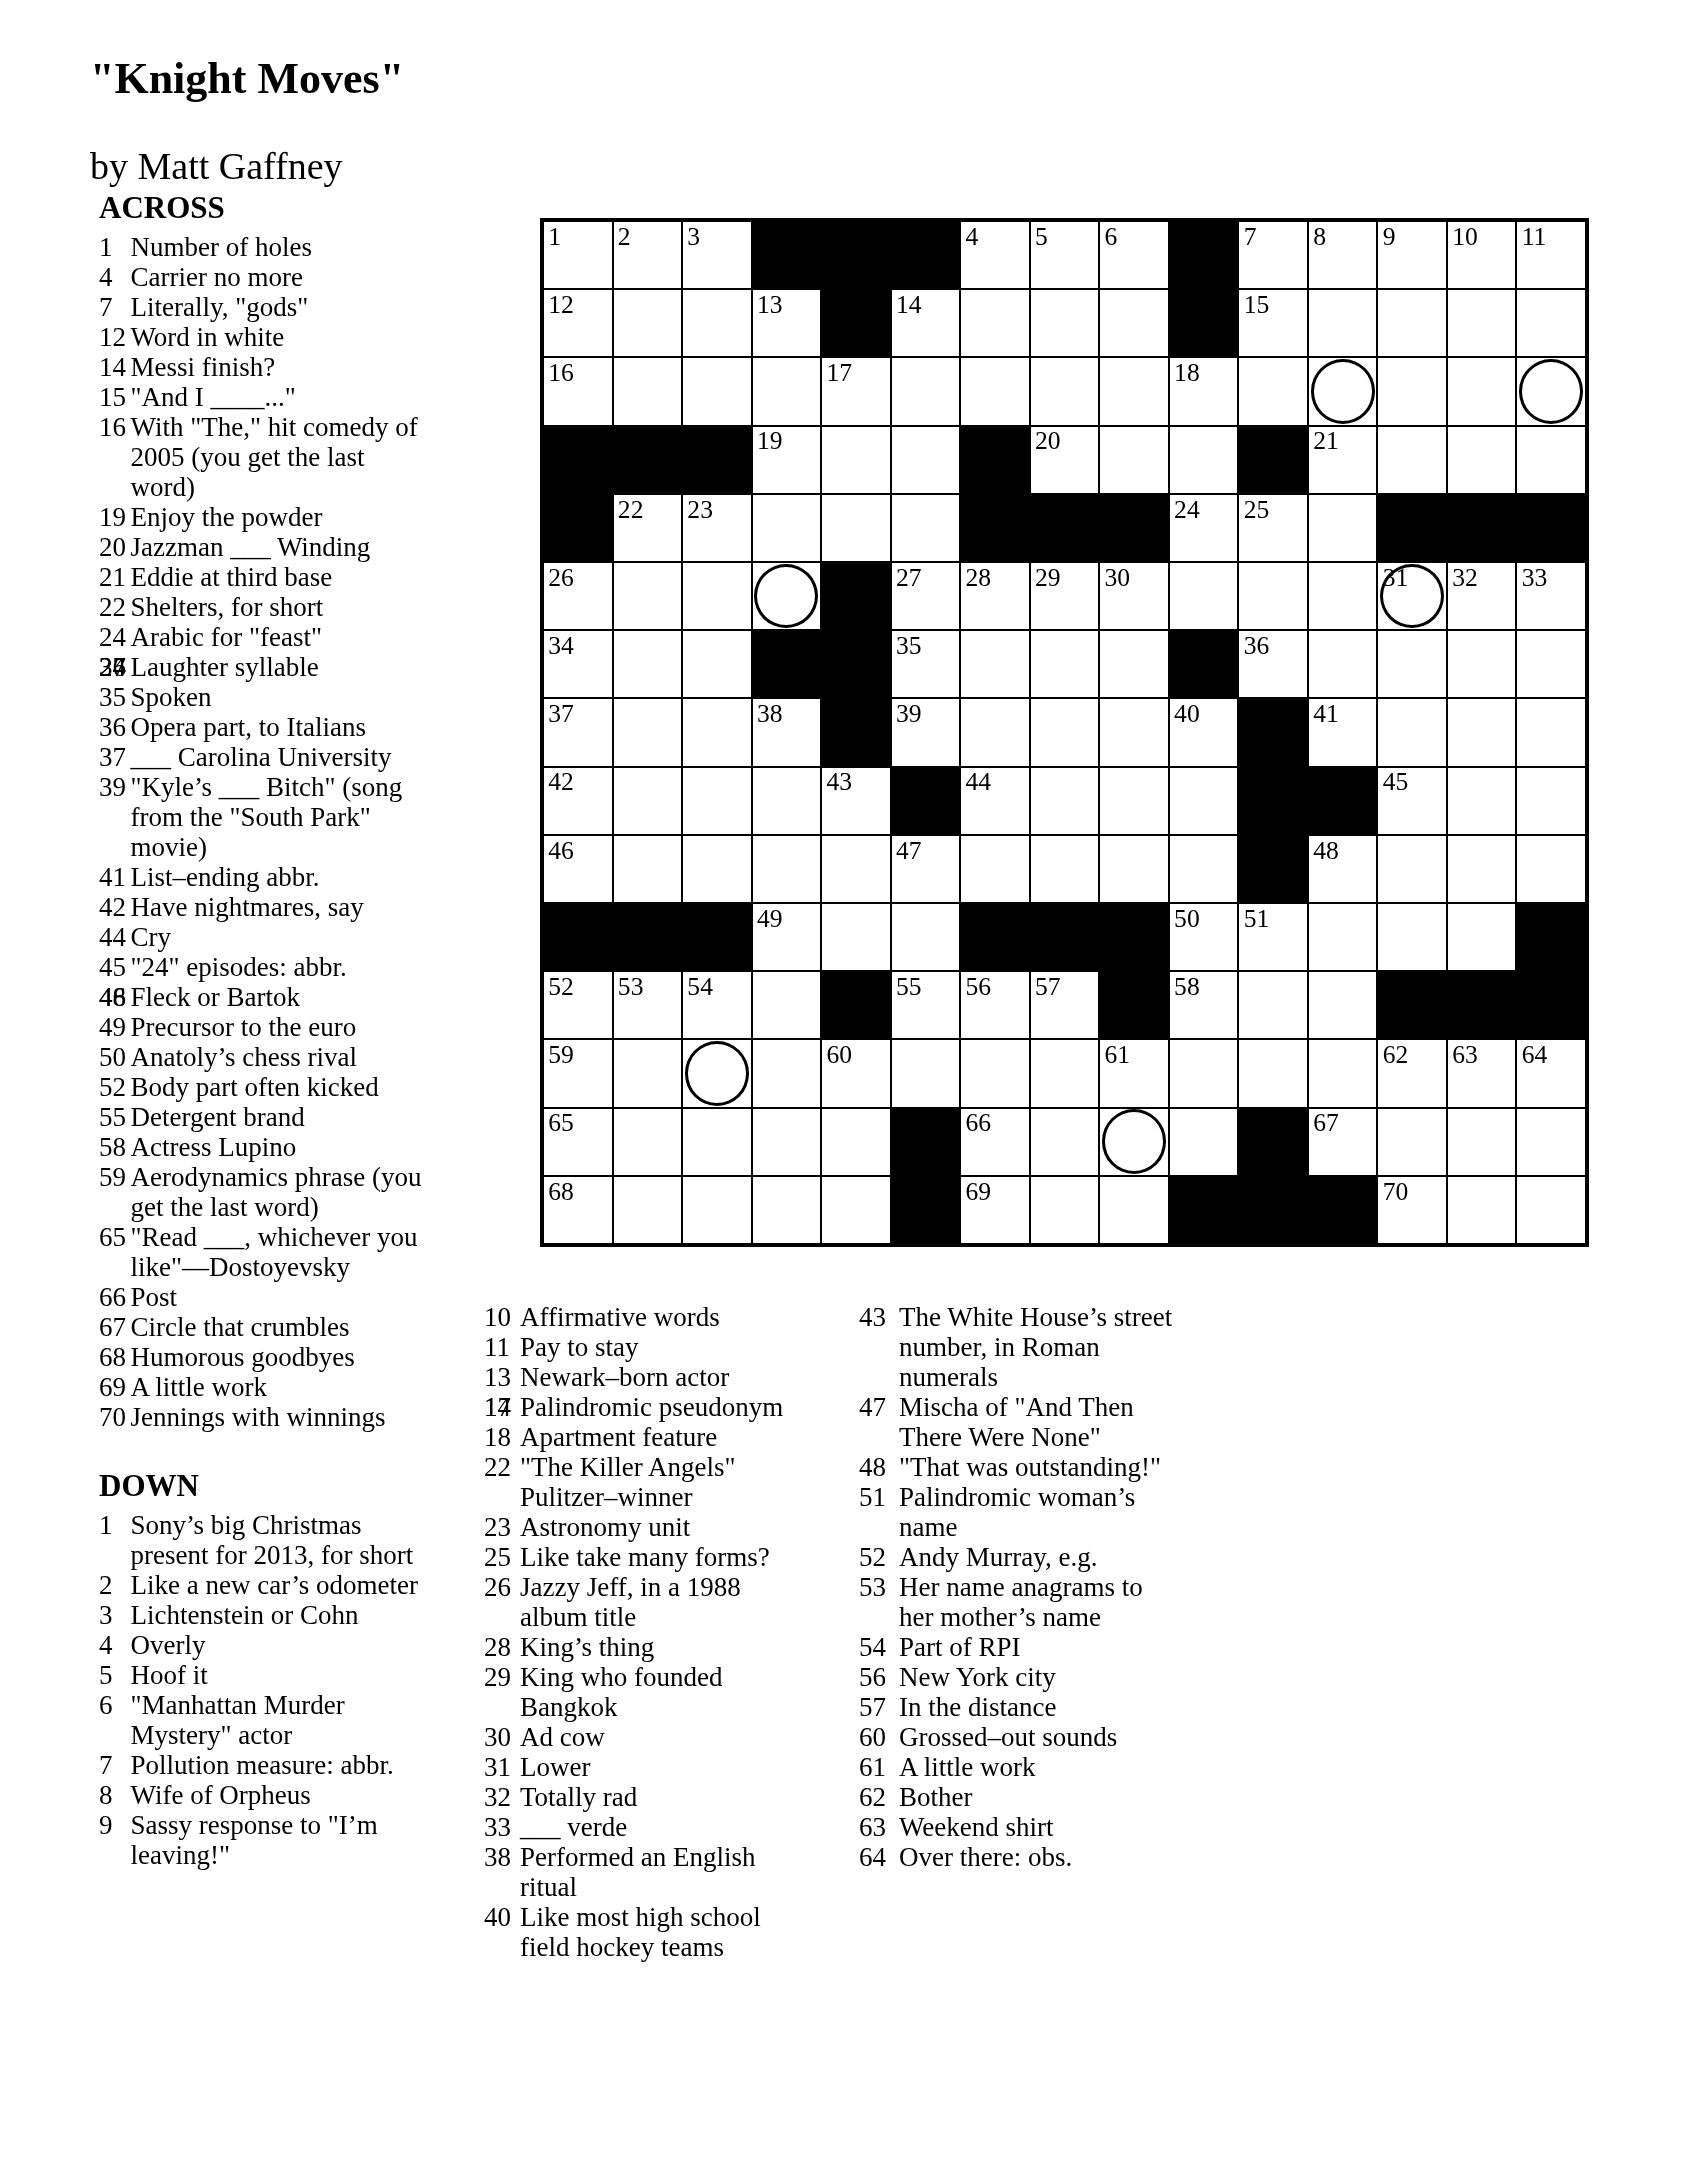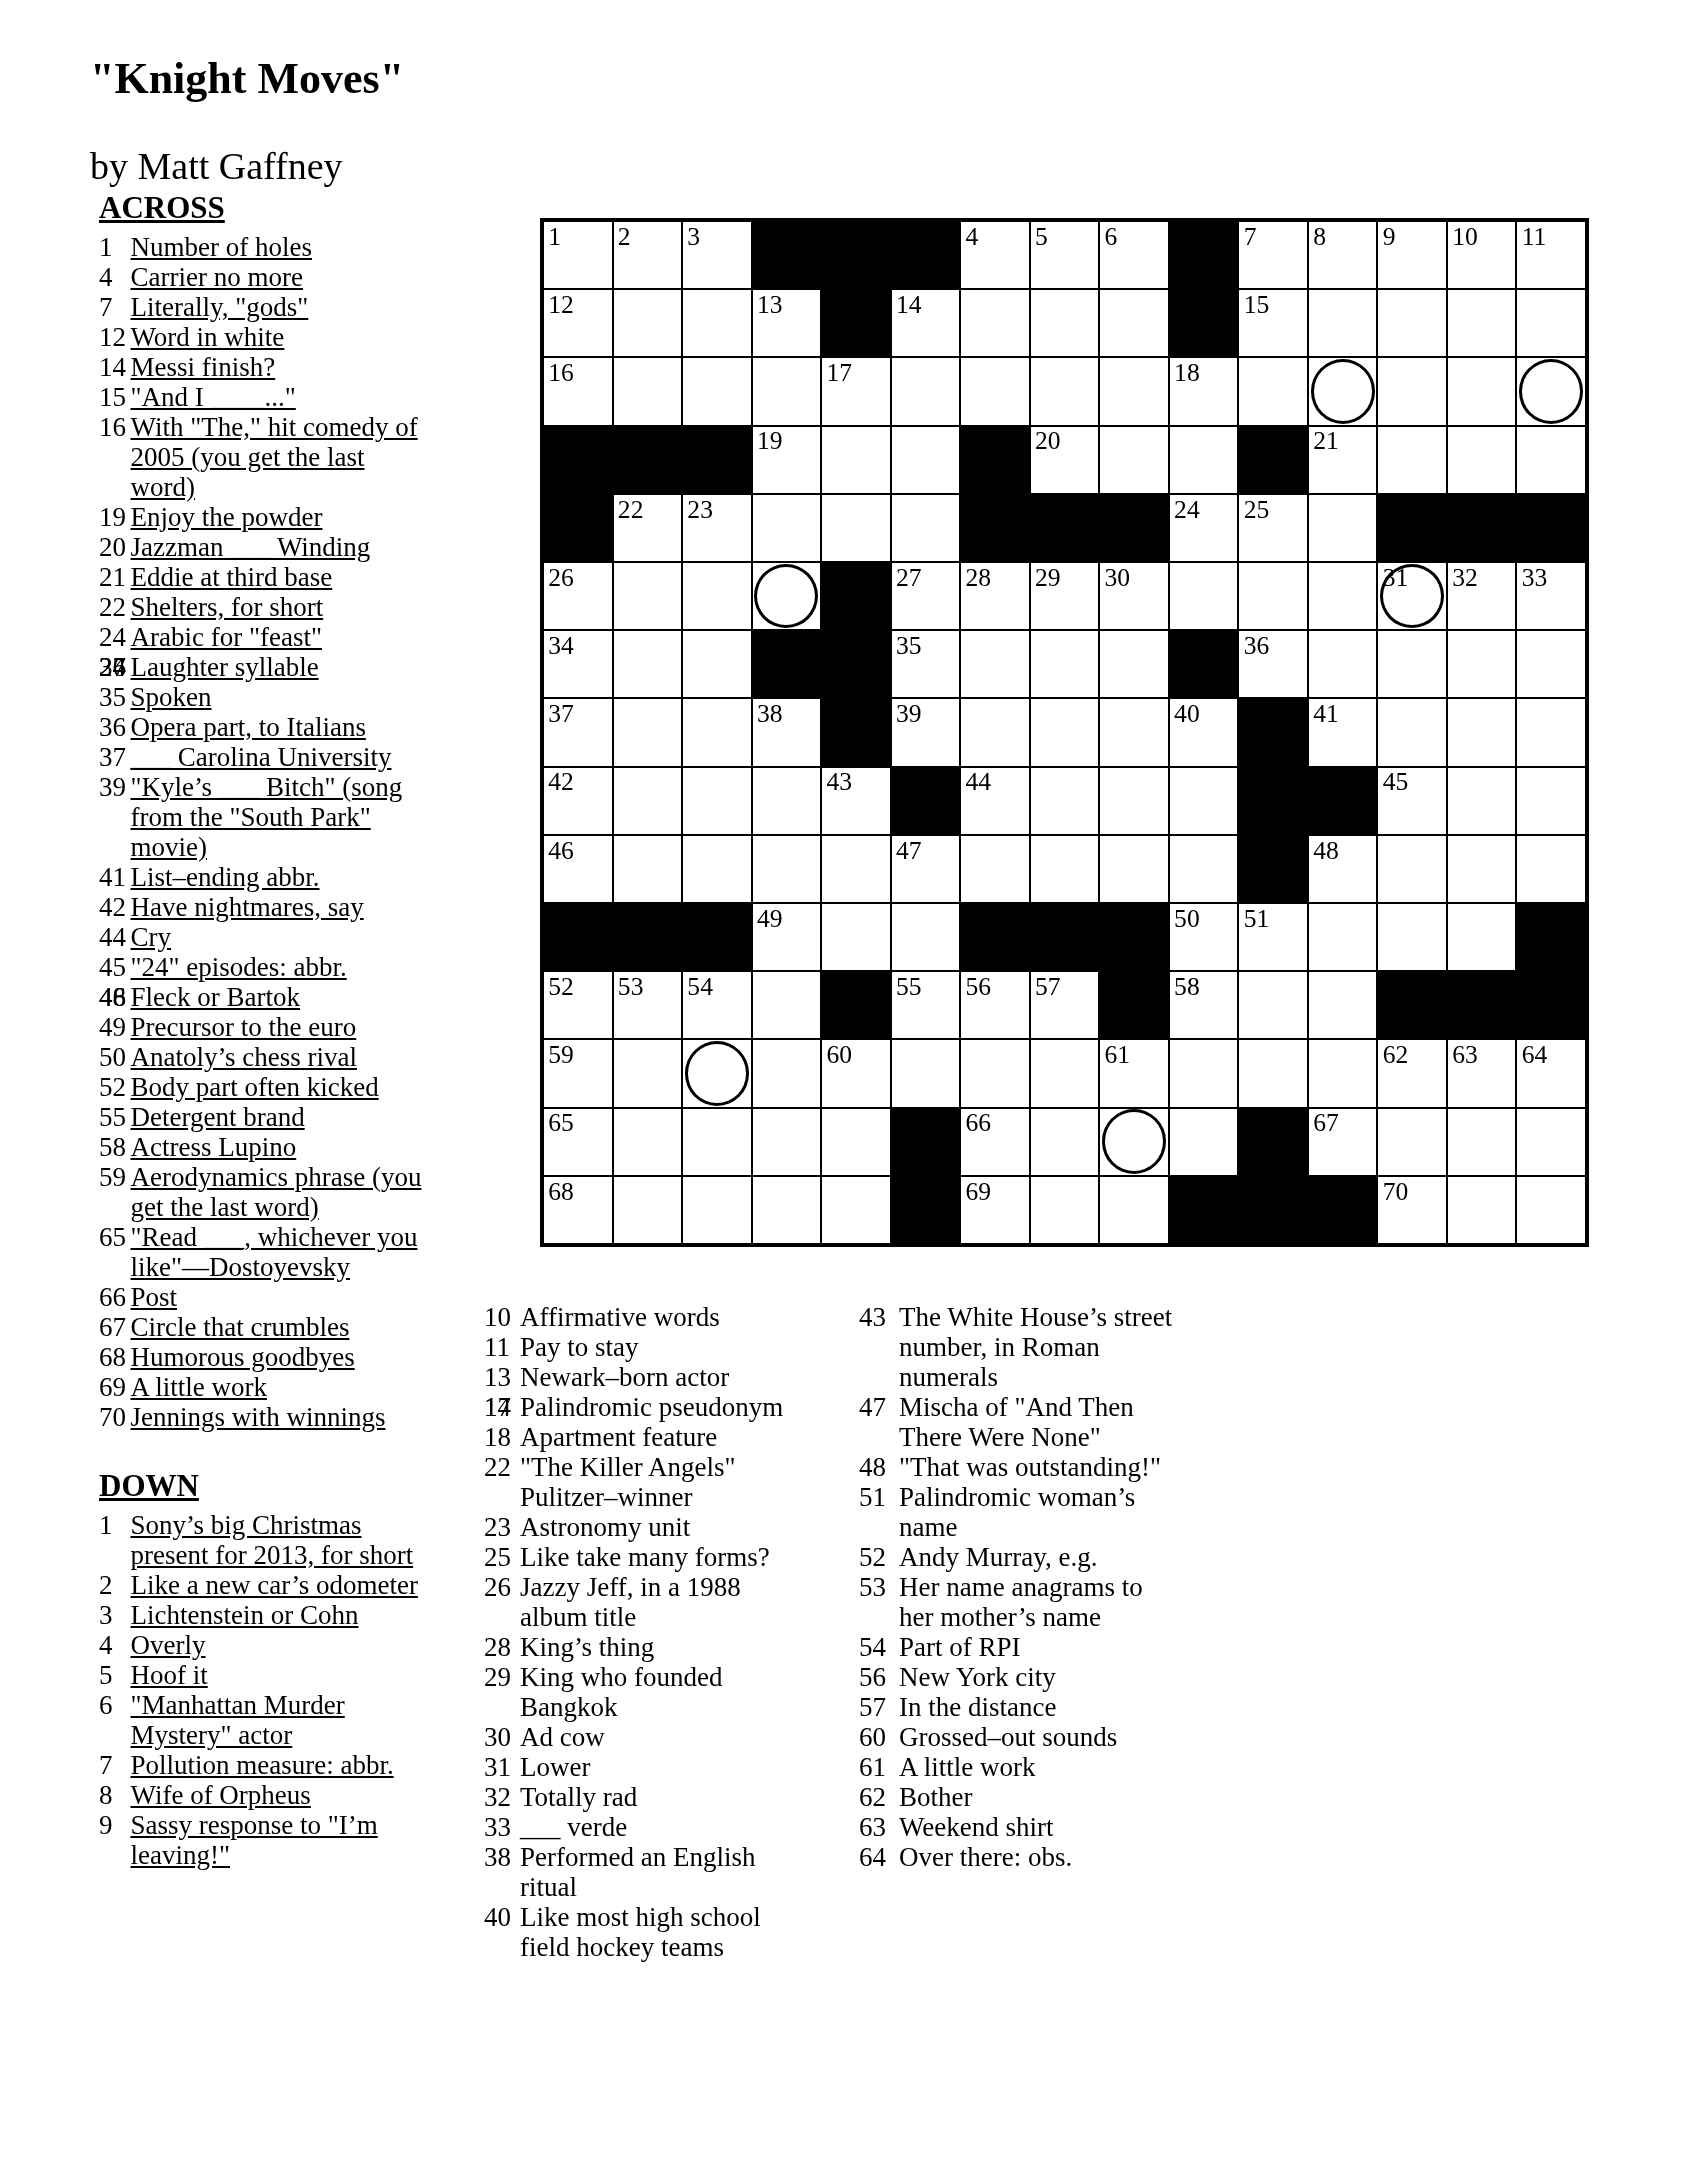--- a/index.html
+++ b/index.html
@@ -5,21 +5,21 @@
   html,body { margin:0; padding:0; background:#fff; }
   body { width:1685px; height:2181px; font-family:"Liberation Serif", serif; color:#000; }
   .page { position:relative; width:1685px; height:2181px; background:#fff; overflow:hidden; }
 
   .title  { position:absolute; left:90px; top:55px;  font-size:44px; font-weight:bold; line-height:1.1; white-space:nowrap; }
   .byline { position:absolute; left:90px; top:109px; font-size:38px; line-height:1.1; white-space:nowrap;margin-top:37px; }
 
   .hdr { font-size:31px; font-weight:bold; line-height:34px; margin:0 0 6.8px 0; }
   .down-hdr { margin-top:37px; }
 
-  .left-col  { position:absolute; left:99px;  top:191px;  width:334px;text-decoration:underline; }
+  .left-col  { position:absolute; left:99px;  top:191px;  width:334px; }
   .mid-col   { position:absolute; left:484px;  top:1302px; width:313px; }
   .right-col { position:absolute; left:859px; top:1302px; width:325px; }
 
   .clue { position:relative; padding-left:36px; font-size:27px; line-height:30px; }
   .left-col .clue  { padding-left:31.5px; width:294px; }
   .mid-col .clue   { width:273px; }
   .right-col .clue { padding-left:40px; width:281px; }
   .clue .num { position:absolute; left:0; top:0; }
 
   .grid { position:absolute; left:540px; top:218px; width:1049px; height:1029px;

